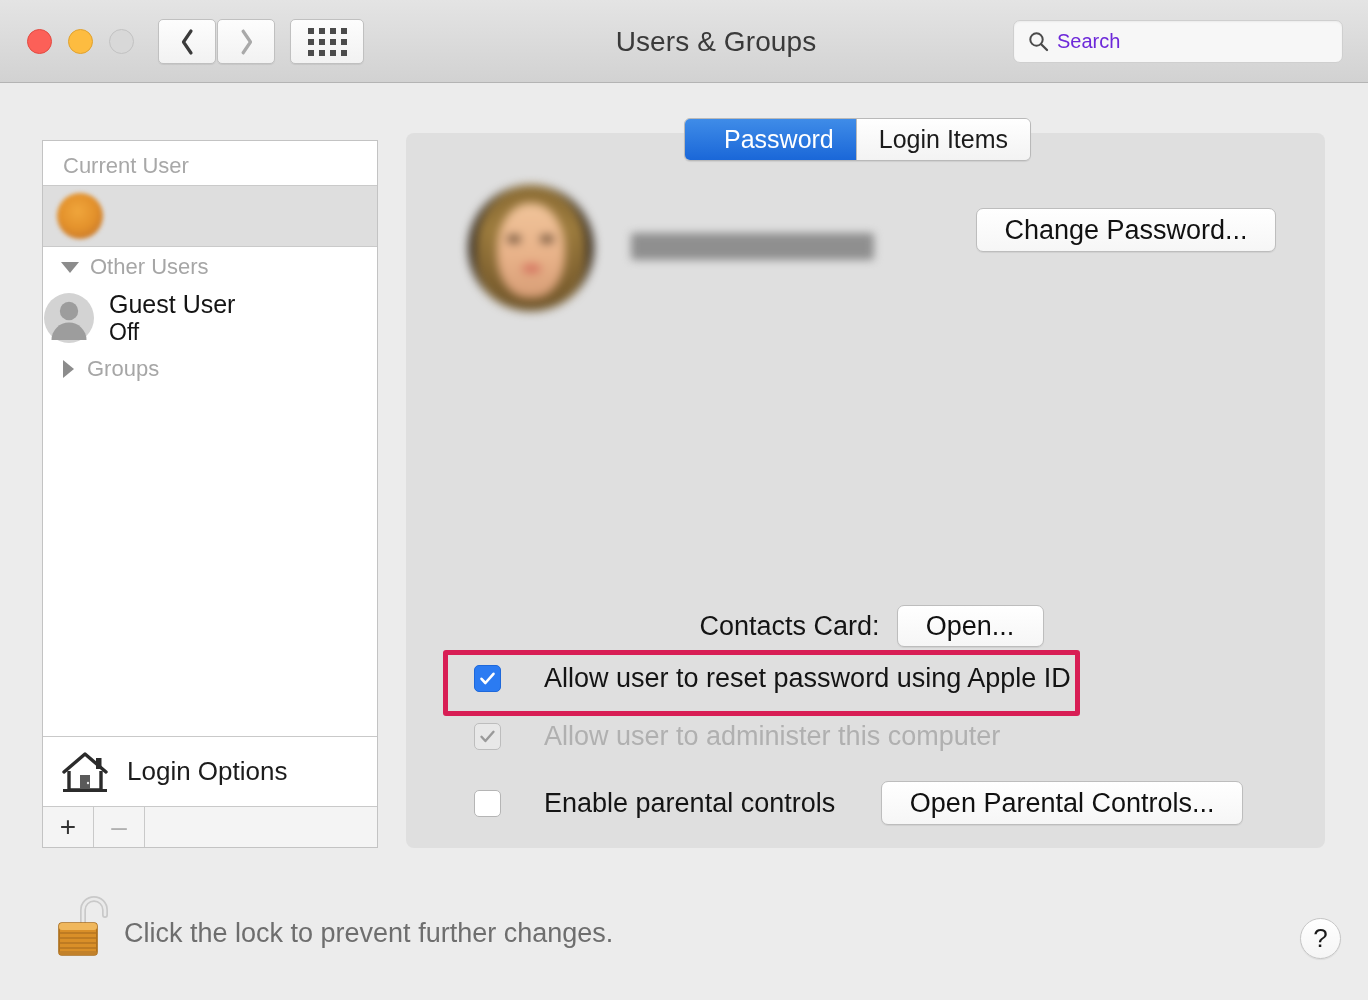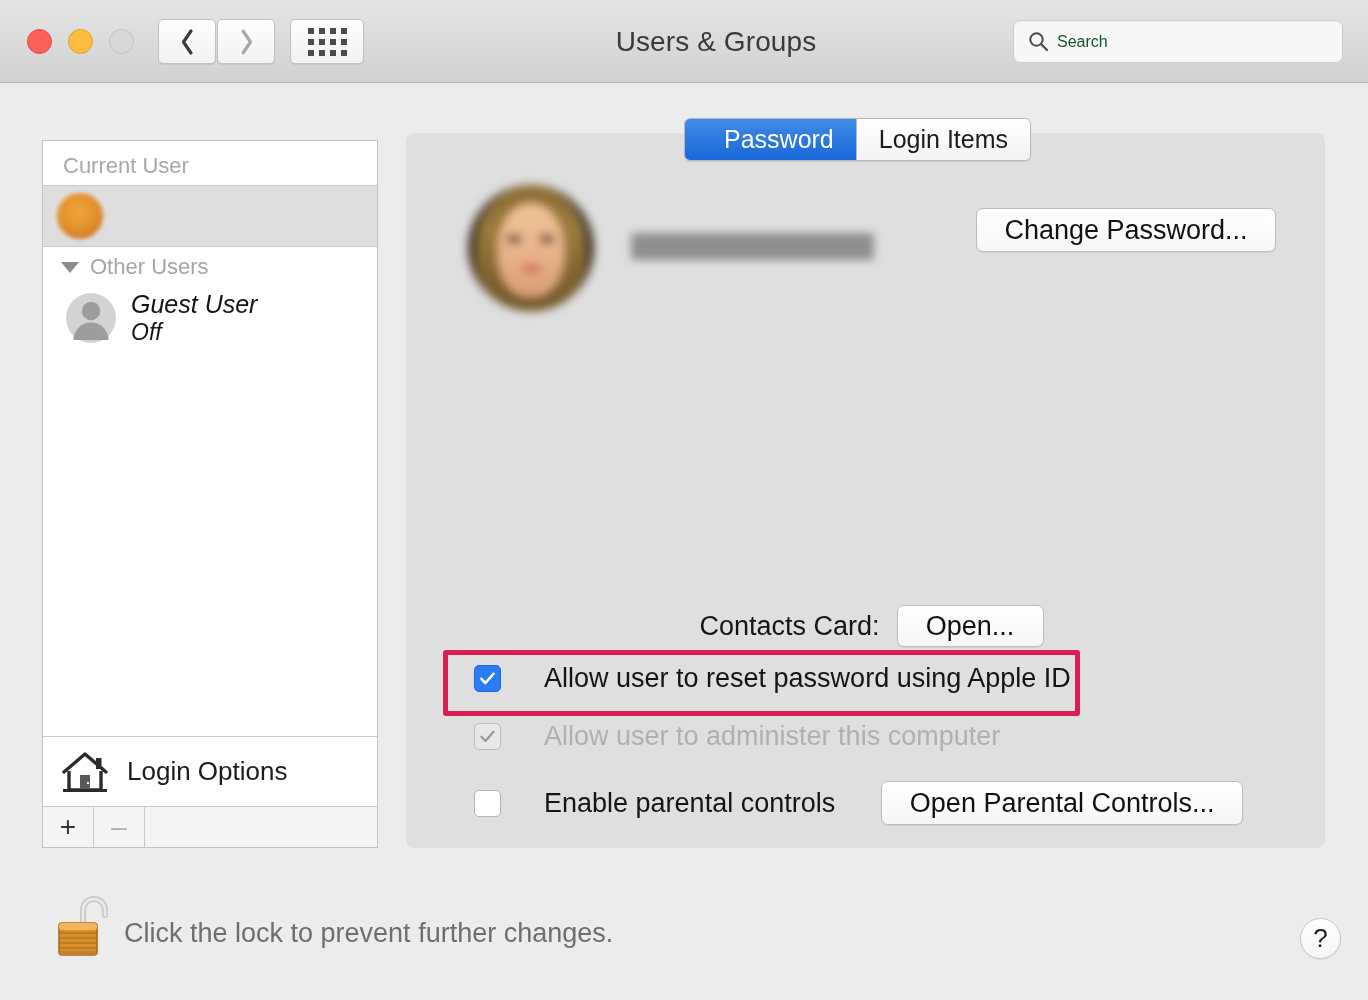--- a/index.html
+++ b/index.html
@@ -83,21 +83,21 @@
     background: #f7f7f7;
     border: 1px solid #cfcfcf;
     border-radius: 7px;
     box-sizing: border-box;
     display: flex; align-items: center;
     box-shadow: inset 0 1px 2px rgba(0,0,0,0.05);
   }
   .search-icon { margin-left: 14px; margin-right: 8px; width: 21px; height: 21px; flex: none; }
   .search-icon circle { fill: none; stroke: #4a4a4a; stroke-width: 2; }
   .search-icon line { stroke: #4a4a4a; stroke-width: 2.3; stroke-linecap: round; }
-  .search-ph { font-size: 16px; color: #14532d; }
+  .search-ph { font-size: 20px; color: #6d28d9; }
 
   
   .sidebar {
     position: absolute;
     left: 42px; top: 140px;
     width: 336px; height: 708px;
     background: #fff;
     border: 1px solid #c3c3c3;
     box-sizing: border-box;
   }
@@ -135,23 +135,21 @@
     padding-left: 18px;
     height: 40px;
   }
   .tri { width: 0; height: 0; flex: none; }
   .tri.down { border-left: 9px solid transparent; border-right: 9px solid transparent; border-top: 11px solid #8c8c8c; margin-right: 11px; }
   .tri.right { border-top: 9px solid transparent; border-bottom: 9px solid transparent; border-left: 11px solid #8c8c8c; margin-right: 13px; margin-left: 2px; }
   .disc-label { font-size: 22px; color: #a6a6a6; }
 
   .sb-row-guest {
     display: flex; align-items: center;
-    padding-left: 22px;
     height: 62px;
-    font-style: italic;
   }
   .guest-icon { width: 52px; height: 52px; flex: none; }
   .guest-txt { margin-left: 14px; line-height: 1.15; }
   .guest-name { font-size: 25px; color: #141414; }
   .guest-state { font-size: 23px; color: #141414; }
 
   .login-options {
     position: absolute;
     left: 0; bottom: 41px;
     width: 100%;
@@ -413,20 +411,24 @@
       <circle cx="26" cy="19" r="9.2" fill="#9d9d9d"></circle>
       <path d="M8.5 48 A17.5 17.5 0 0 1 43.5 48 Z" fill="#9d9d9d"></path>
       <path d="M26 26 m-25 0 a25 25 0 1 0 50 0 a25 25 0 1 0 -50 0" fill="none"></path>
     </svg>
     <span class="guest-txt">
       <div class="guest-name">Guest User</div>
       <div class="guest-state">Off</div>
     </span>
   </div>
 
+  <div class="disclosure">
+    <span class="tri right"></span>
+    <span class="disc-label">Groups</span>
+  </div>
 
   <div class="login-options">
     <svg class="house-icon" viewBox="0 0 48 44">
       <path d="M3 22 L24 4 L45 22" fill="none" stroke="#2b2b2b" stroke-width="3.4" stroke-linecap="round" stroke-linejoin="round"></path>
       <path d="M8 21 L8 40 L40 40 L40 21" fill="none" stroke="#2b2b2b" stroke-width="3.4" stroke-linejoin="round"></path>
       <rect x="35" y="8" width="5.5" height="11" fill="#2b2b2b"></rect>
       <rect x="19" y="25" width="10" height="15" fill="#5a5a5a"></rect>
       <circle cx="27" cy="33" r="1.2" fill="#e8e8e8"></circle>
       <line x1="2" y1="40.5" x2="46" y2="40.5" stroke="#2b2b2b" stroke-width="3"></line>
     </svg>

